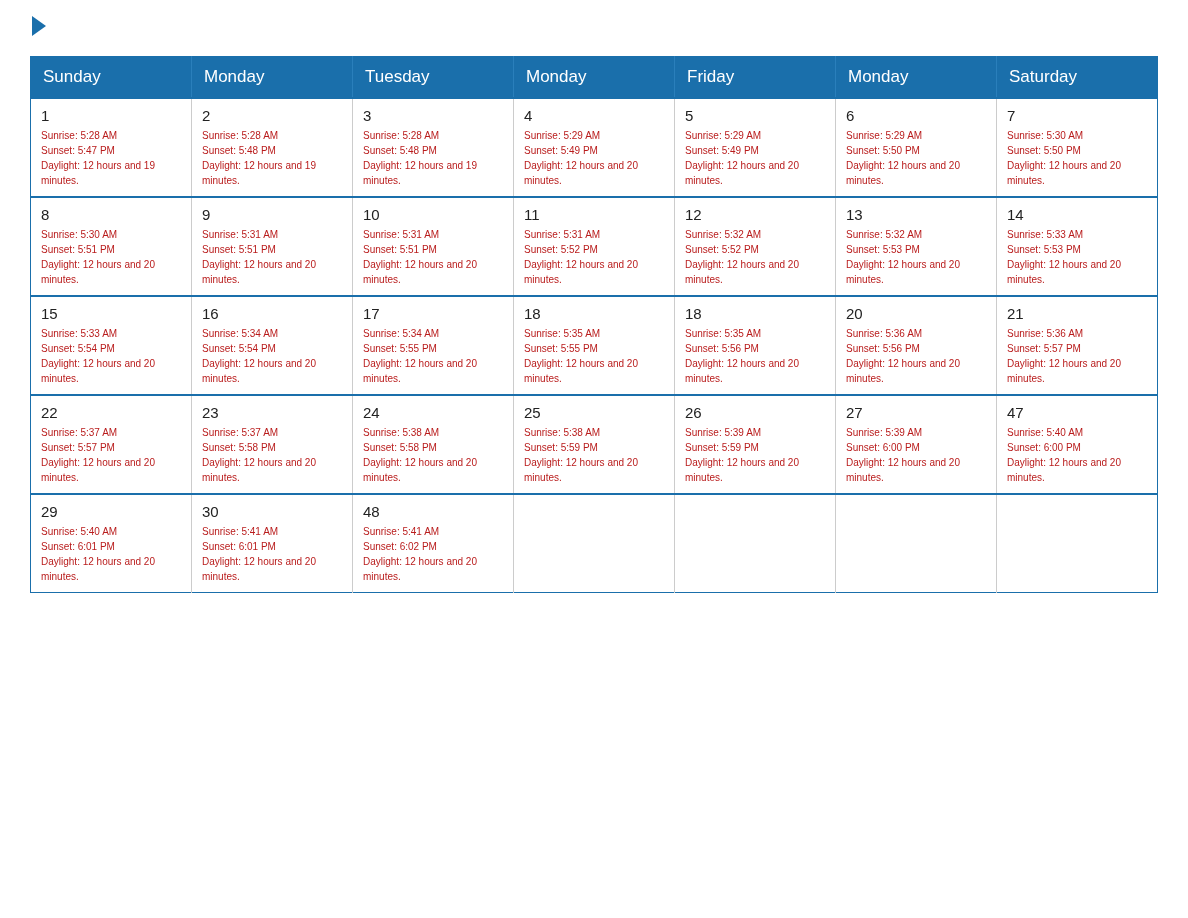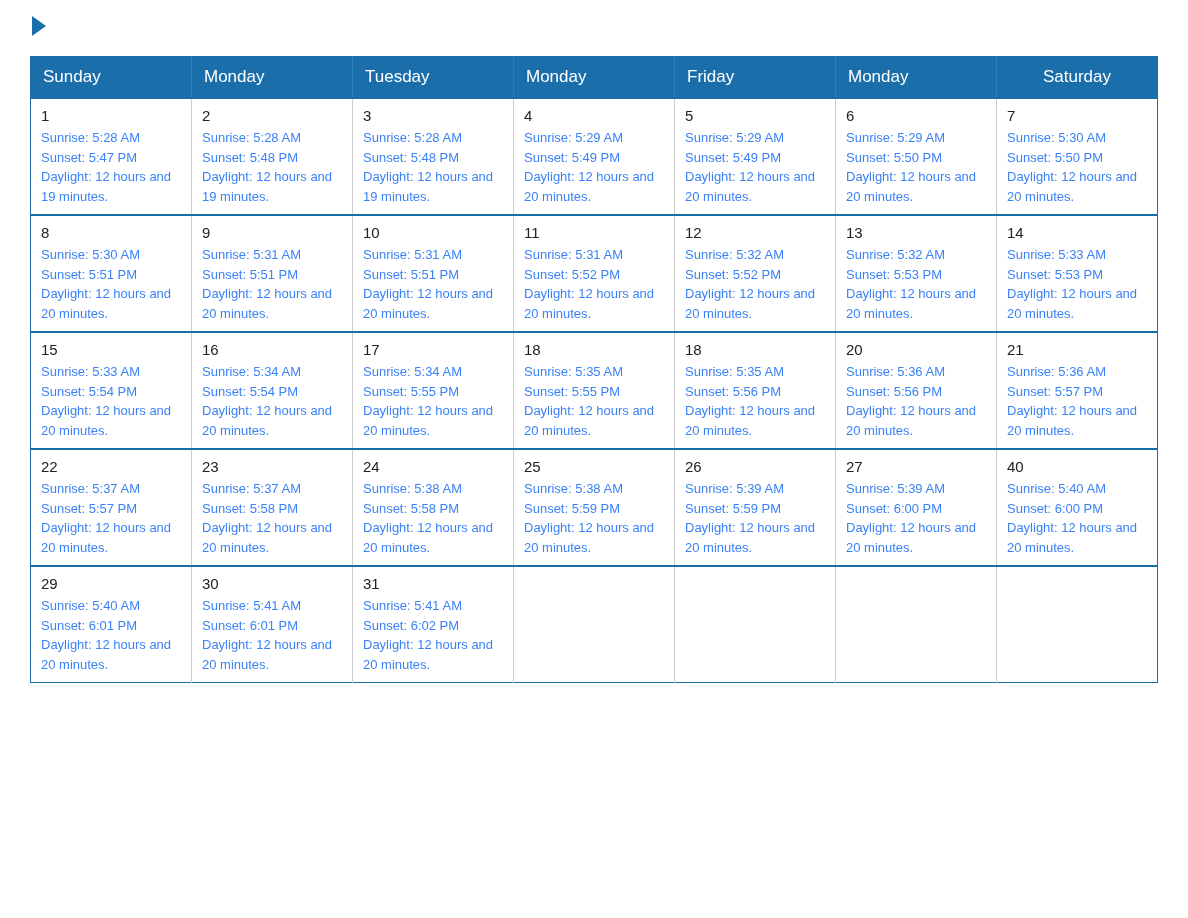--- a/index.html
+++ b/index.html
@@ -68,21 +68,20 @@
       background-color: #1a6fab;
       color: #fff;
       font-size: 17px;
       font-weight: normal;
       padding: 10px 12px;
       text-align: left;
       border-right: 1px solid #2a7fbb;
     }
     .calendar thead tr th:last-child {
       border-right: none;
-      text-align: center;
     }
     .calendar tbody tr td {
       vertical-align: top;
       padding: 8px 10px;
       border-right: 1px solid #ccc;
       border-top: 2px solid #1a6fab;
       font-size: 13px;
       color: #333;
       width: calc(100% / 7);
       min-height: 100px;
@@ -93,22 +92,22 @@
     .calendar tbody tr td.empty {
       background: #fff;
     }
     .day-number {
       font-size: 15px;
       font-weight: normal;
       color: #222;
       margin-bottom: 4px;
     }
     .day-info {
-      font-size: 13px;
-      color: #3b82f6;
+      font-size: 10px;
+      color: #b91c1c;
       line-height: 1.5;
     }
   </style>
 </head>
 <body>
 
 <div class="header-area">
   <div class="logo">
     <div class="logo-text">
       <span class="logo-general"></span>
@@ -244,35 +243,35 @@
       </td>
         <td>
         <div class="day-number">26</div>
         <div class="day-info">Sunrise: 5:39 AM<br>Sunset: 5:59 PM<br>Daylight: 12 hours and 20 minutes.</div>
       </td>
         <td>
         <div class="day-number">27</div>
         <div class="day-info">Sunrise: 5:39 AM<br>Sunset: 6:00 PM<br>Daylight: 12 hours and 20 minutes.</div>
       </td>
         <td>
-        <div class="day-number">40</div>
+        <div class="day-number">47</div>
         <div class="day-info">Sunrise: 5:40 AM<br>Sunset: 6:00 PM<br>Daylight: 12 hours and 20 minutes.</div>
       </td>
       </tr>
       <tr>
         <td>
         <div class="day-number">29</div>
         <div class="day-info">Sunrise: 5:40 AM<br>Sunset: 6:01 PM<br>Daylight: 12 hours and 20 minutes.</div>
       </td>
         <td>
         <div class="day-number">30</div>
         <div class="day-info">Sunrise: 5:41 AM<br>Sunset: 6:01 PM<br>Daylight: 12 hours and 20 minutes.</div>
       </td>
         <td>
-        <div class="day-number">31</div>
+        <div class="day-number">48</div>
         <div class="day-info">Sunrise: 5:41 AM<br>Sunset: 6:02 PM<br>Daylight: 12 hours and 20 minutes.</div>
       </td>
         <td class="empty"></td>
         <td class="empty"></td>
         <td class="empty"></td>
         <td class="empty"></td>
       </tr>
     </tbody>
 </table>
 

